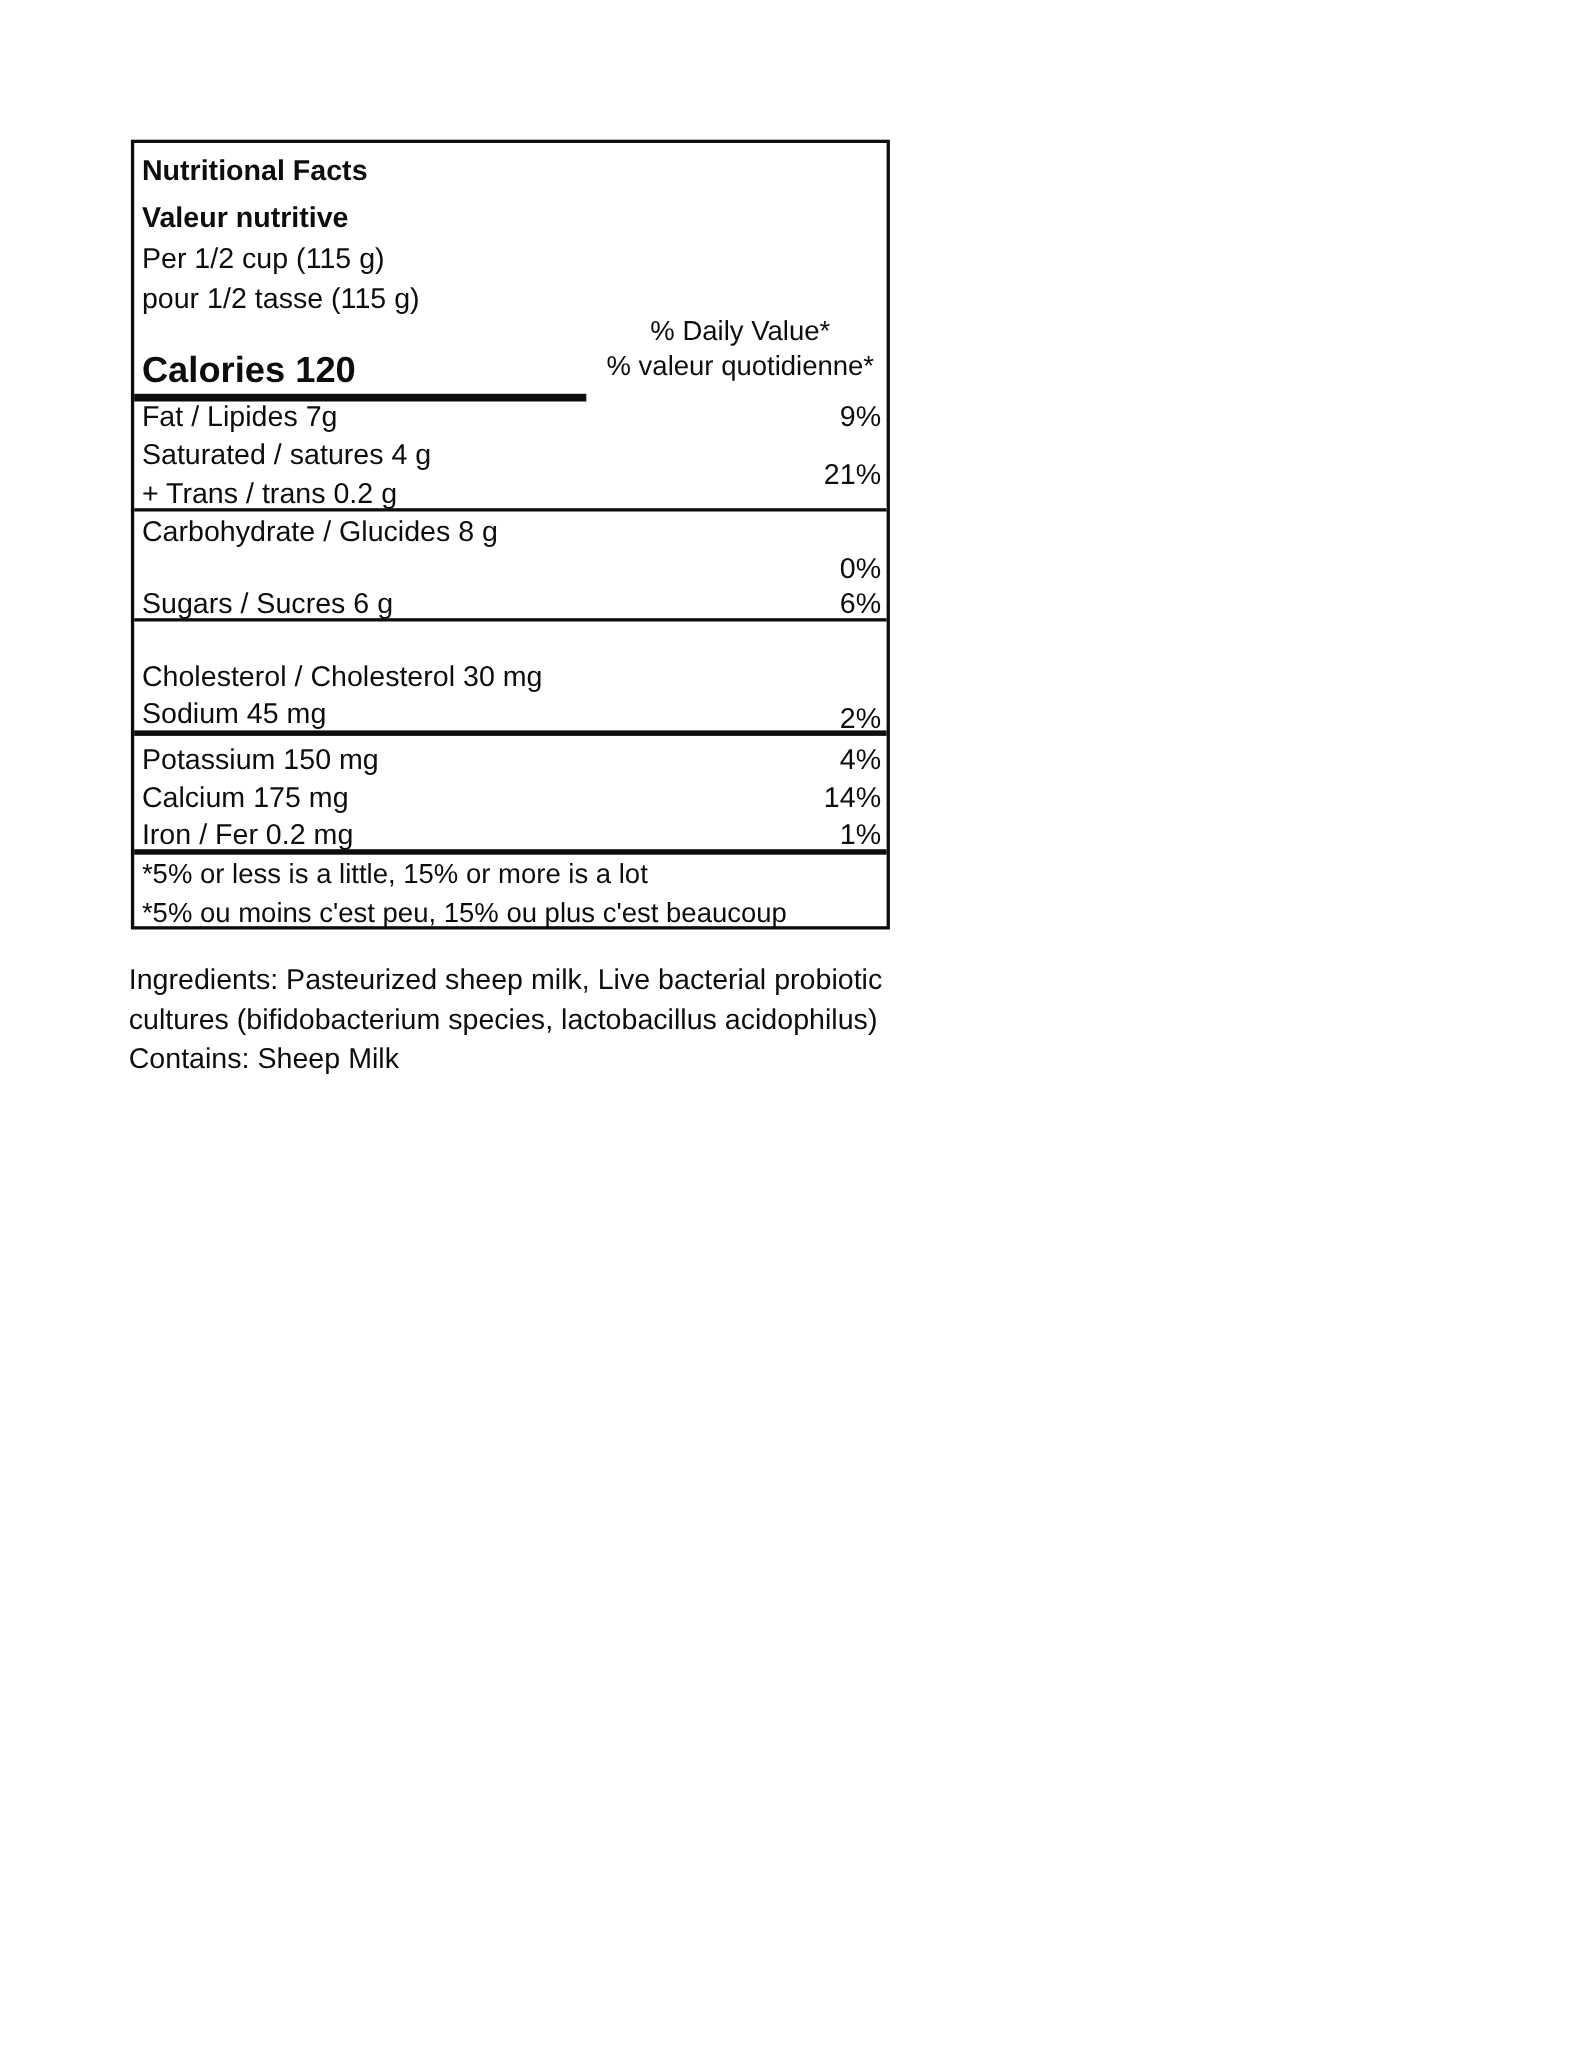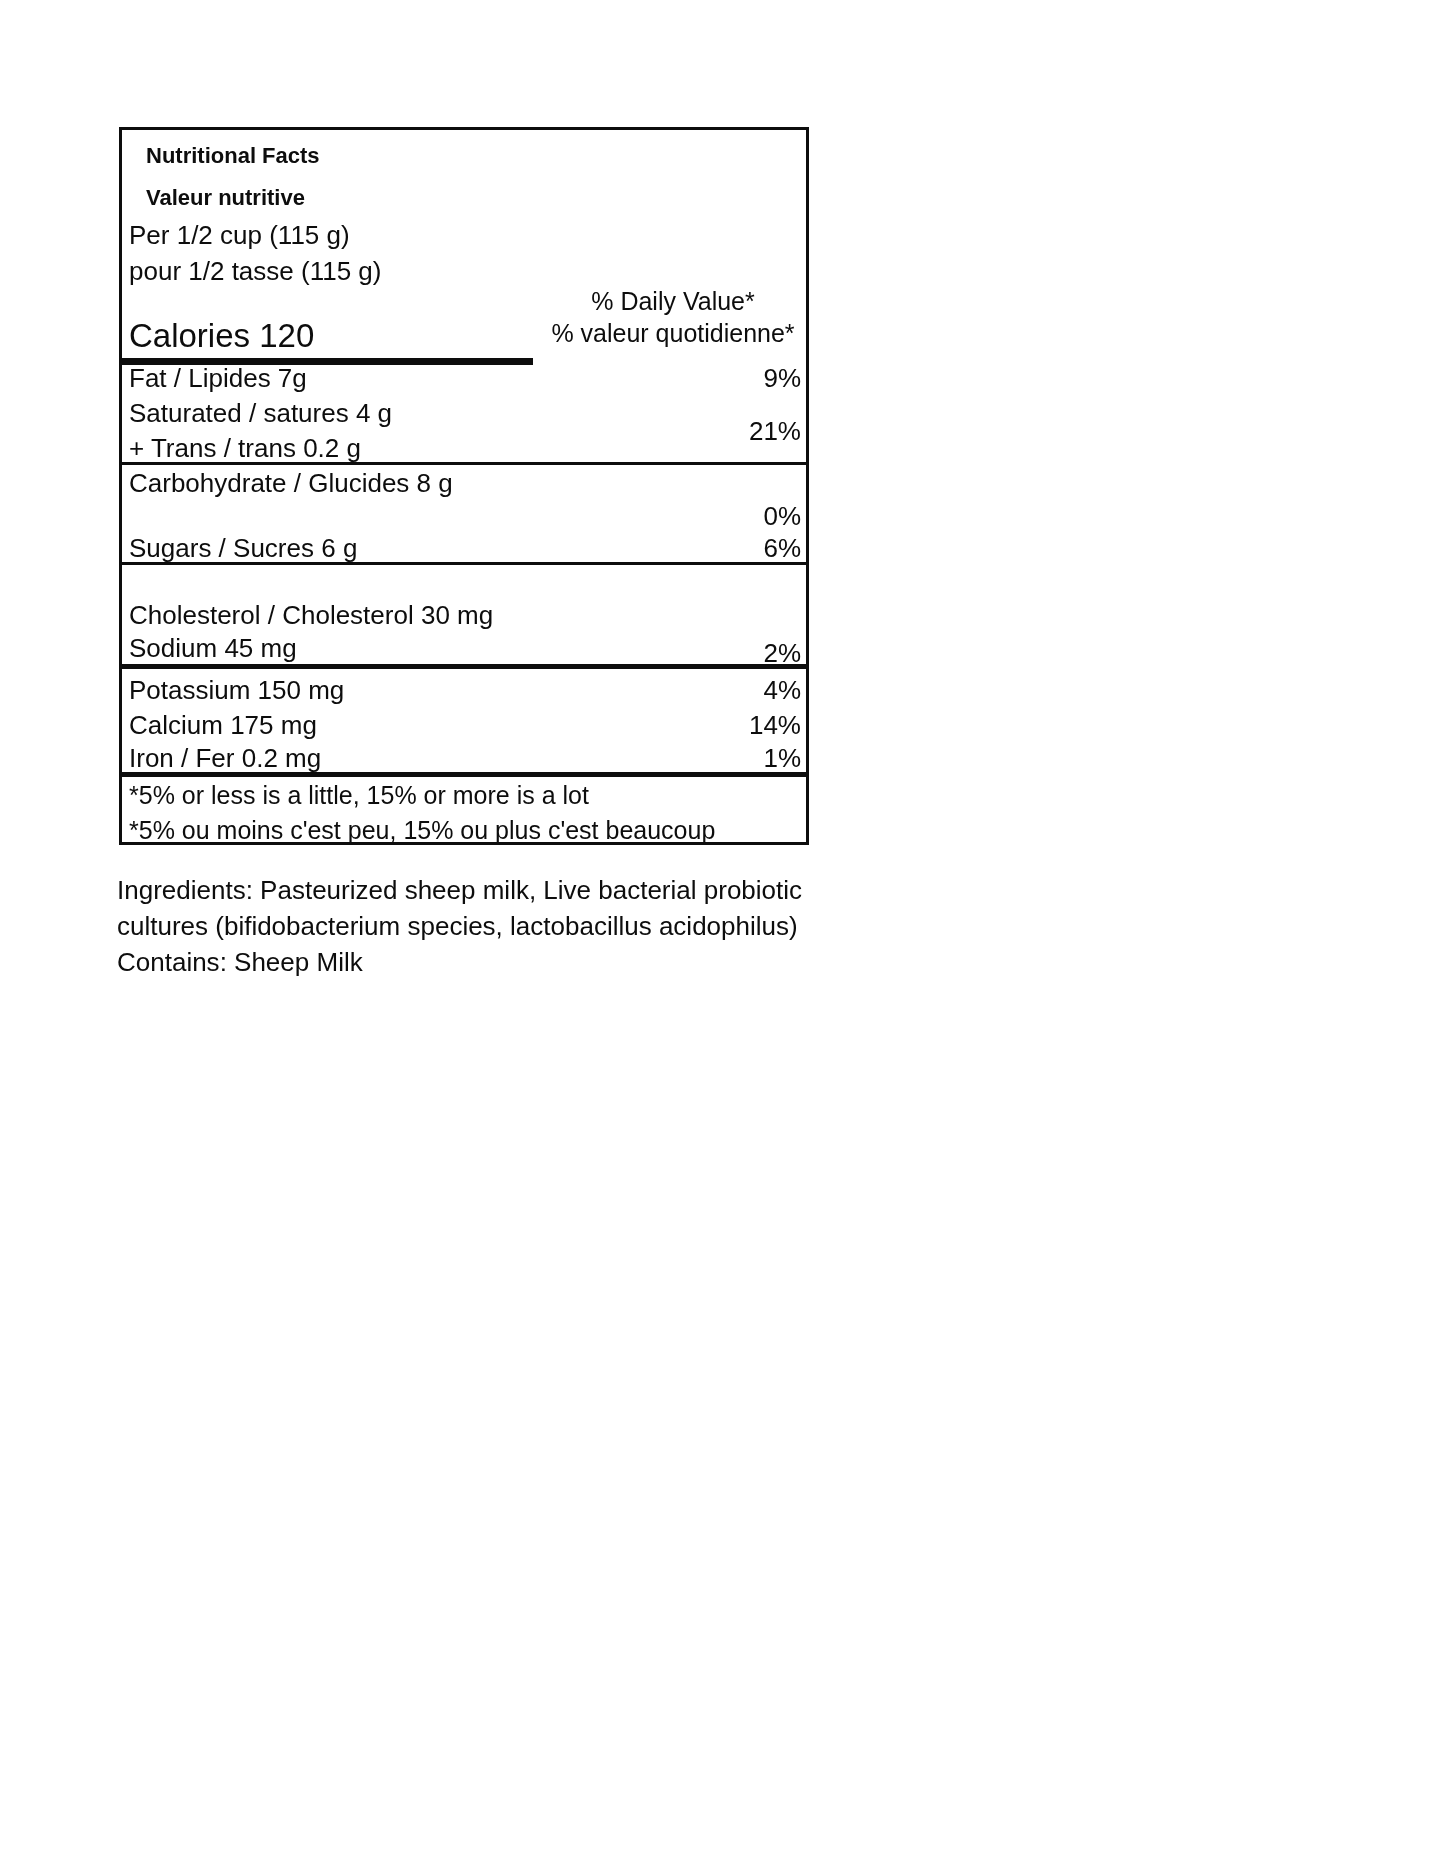--- a/index.html
+++ b/index.html
@@ -20,39 +20,39 @@
     left: 119px;
     top: 127px;
     width: 690px;
     height: 718px;
     border: 3px solid #0d0d0d;
     box-sizing: border-box;
     background: #ffffff;
   }
   .title {
     position: absolute;
-    left: 24px;
-    font-size: 22px;
+    left: 7px;
+    font-size: 26px;
     font-weight: bold;
     line-height: 43px;
     white-space: nowrap;
   }
   .serving {
     position: absolute;
     left: 7px;
     font-size: 26px;
     line-height: 36px;
     white-space: nowrap;
   }
   .calories-line {
     position: absolute;
     left: 7px;
     top: 184px;
     font-size: 33px;
-    font-weight: normal;
+    font-weight: bold;
     line-height: 44px;
     white-space: nowrap;
   }
   .dv-header {
     position: absolute;
     left: 422px;
     right: 4px;
     text-align: center;
     font-size: 25px;
     line-height: 32px;

